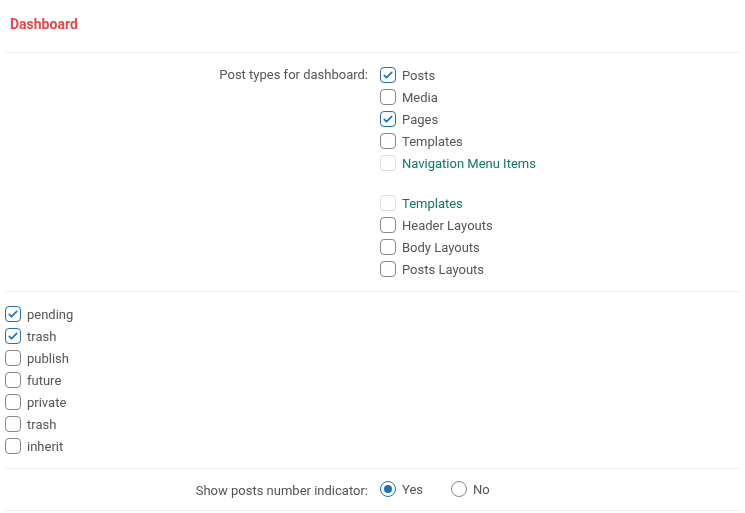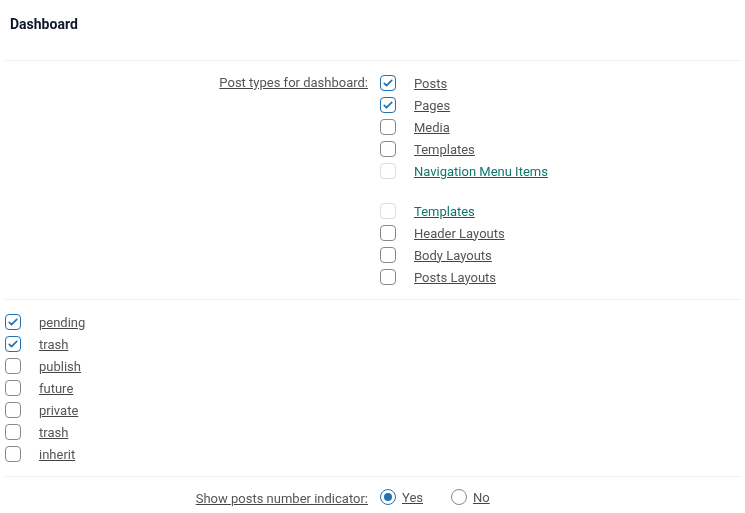--- a/index.html
+++ b/index.html
@@ -7,30 +7,29 @@
       font-family: -apple-system, BlinkMacSystemFont, "Segoe UI", Roboto, sans-serif;
       font-size: 13px;
       color: #444;
       background: #fff;
       padding: 10px 5px;
       width: 745px;
     }
     .section-title {
       font-size: 14px;
       font-weight: 700;
-      color: #0f172a;
-      padding: 6px 5px 28px 5px;
+      color: #ef4444;
+      padding: 6px 5px 20px 5px;
       border-bottom: 1px solid #eee;
     }
     .row {
       display: flex;
       align-items: flex-start;
       padding: 12px 0;
       border-bottom: 1px solid #eee;
-      text-decoration: underline;
     }
     .row:last-child { border-bottom: none; }
     .label-col {
       width: 375px;
       min-width: 375px;
       text-align: right;
       padding-right: 12px;
       padding-top: 2px;
       color: #555;
     }
@@ -63,21 +62,21 @@
       justify-content: center;
       cursor: pointer;
       background: #fff;
     }
     .cbox.checked {
       border-color: #2271b1;
       background: #fff;
     }
     .cbox.checked svg { display: block; }
     .cbox svg { display: none; width: 12px; height: 12px; }
-    .check-label { color: #555; cursor: pointer; margin-left: 12px; }
+    .check-label { color: #555; cursor: pointer; }
     .radio-row {
       display: flex;
       gap: 28px;
       align-items: center;
     }
     .radio {
       display: flex;
       align-items: center;
       gap: 6px;
       cursor: pointer;
@@ -112,30 +111,30 @@
     <div class="checkbox-list" id="post-types-list">
         <div class="check-row">
           <div class="cbox checked">
             <svg viewBox="0 0 16 16">
               <path d="M3 8.5l3 3 7-7" fill="none" stroke="#2271b1" stroke-width="2.2" stroke-linecap="round" stroke-linejoin="round"></path>
             </svg>
           </div>
           <span class="check-label">Posts</span>
         </div>
         <div class="check-row">
+          <div class="cbox"></div>
+          <span class="check-label">Media</span>
+        </div>
+        <div class="check-row">
           <div class="cbox checked">
             <svg viewBox="0 0 16 16">
               <path d="M3 8.5l3 3 7-7" fill="none" stroke="#2271b1" stroke-width="2.2" stroke-linecap="round" stroke-linejoin="round"></path>
             </svg>
           </div>
           <span class="check-label">Pages</span>
-        </div>
-        <div class="check-row">
-          <div class="cbox"></div>
-          <span class="check-label">Media</span>
         </div>
         <div class="check-row">
           <div class="cbox"></div>
           <span class="check-label">Templates</span>
         </div>
         <div class="check-row faded">
           <div class="cbox"></div>
           <span class="check-label">Navigation Menu Items</span>
         </div>
         <div class="gap-row"></div>

